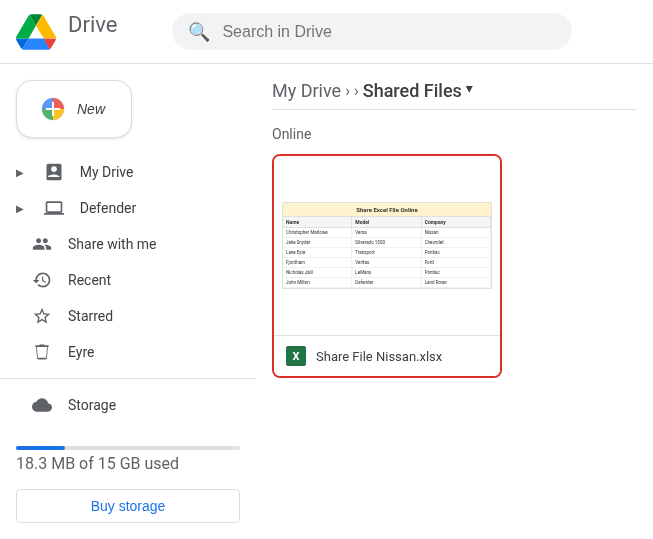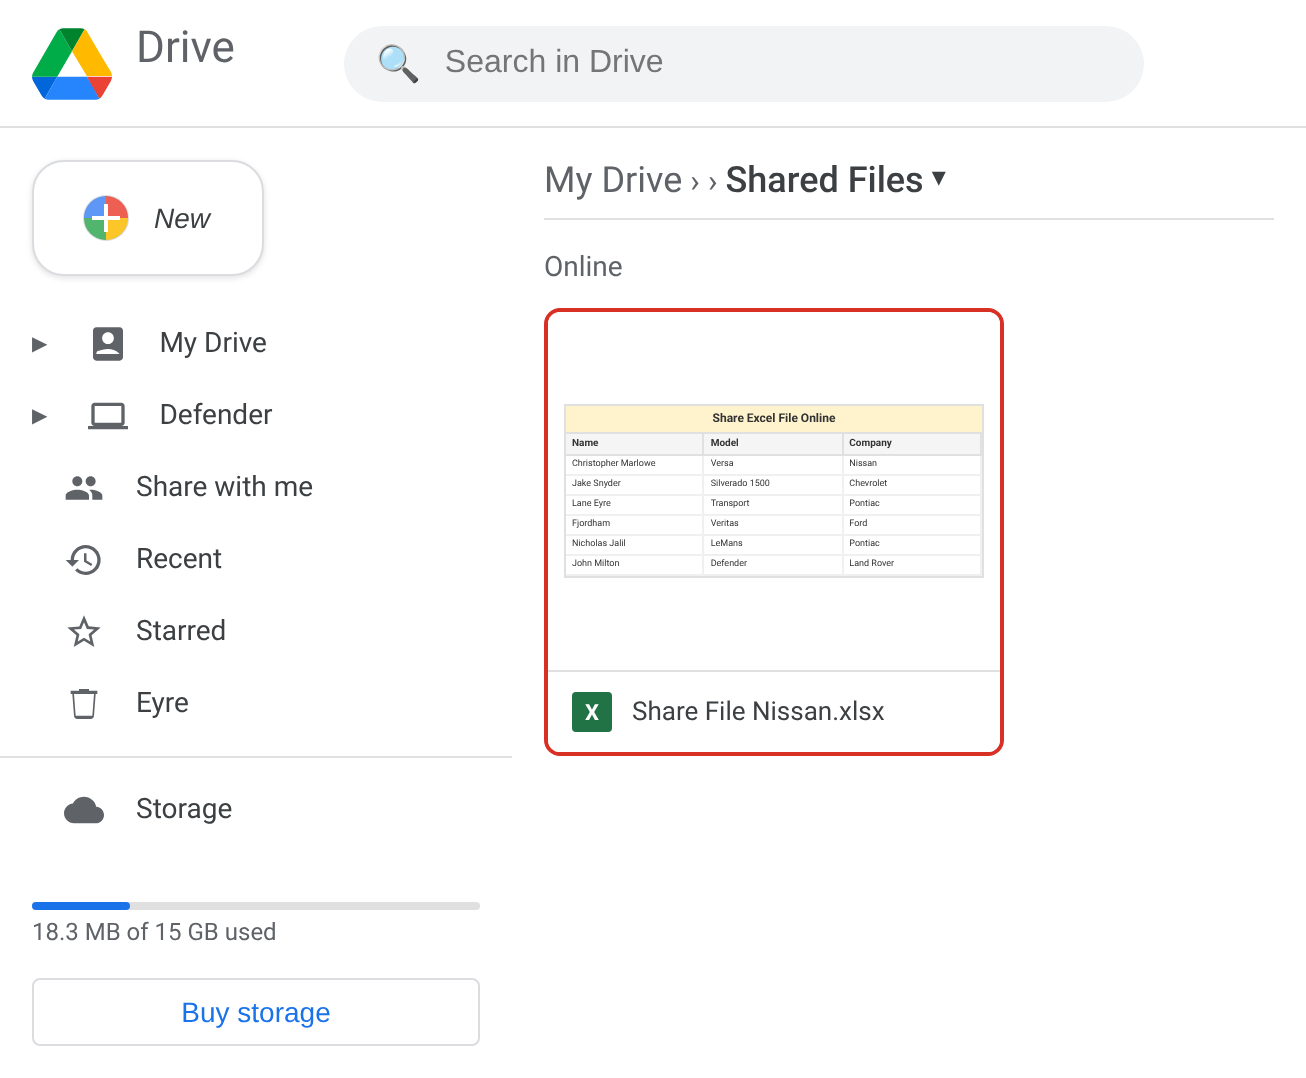--- a/index.html
+++ b/index.html
@@ -44,21 +44,21 @@
       display: flex; align-items: center; gap: 16px; padding: 8px 16px;
       cursor: pointer; border-radius: 0 24px 24px 0; margin-right: 16px;
       font-size: 14px; color: #3c4043;
     }
     .nav-item .nav-icon { width: 20px; height: 20px; color: #5f6368; font-size: 18px; display: flex; align-items: center; justify-content: center; }
     .nav-item .expand-arrow { font-size: 10px; color: #5f6368; margin-right: 4px; }
     .sidebar-divider { height: 1px; background: #e0e0e0; margin: 8px 0; }
     .storage-section { padding: 8px 16px; margin-top: auto; }
     .storage-bar-bg { height: 4px; background: #e0e0e0; border-radius: 2px; margin: 8px 0 4px; }
     .storage-bar-fill { height: 4px; background: #1a73e8; border-radius: 2px; width: 22%; }
-    .storage-text { font-size: 12px; color: #5f6368; margin-top: 4px; }
+    .storage-text { font-size: 16px; color: #5f6368; margin-top: 4px; }
     .buy-storage-btn {
       margin: 8px 16px; padding: 8px 16px; border: 1px solid #dadce0;
       border-radius: 4px; background: #fff; cursor: pointer; font-size: 14px;
       color: #1a73e8; font-weight: 500; width: calc(100% - 32px);
     }
 
     
     .content-area { flex: 1; overflow-y: auto; padding: 0 16px 16px; }
     .breadcrumb {
       display: flex; align-items: center; gap: 4px; padding: 16px 0 8px;

